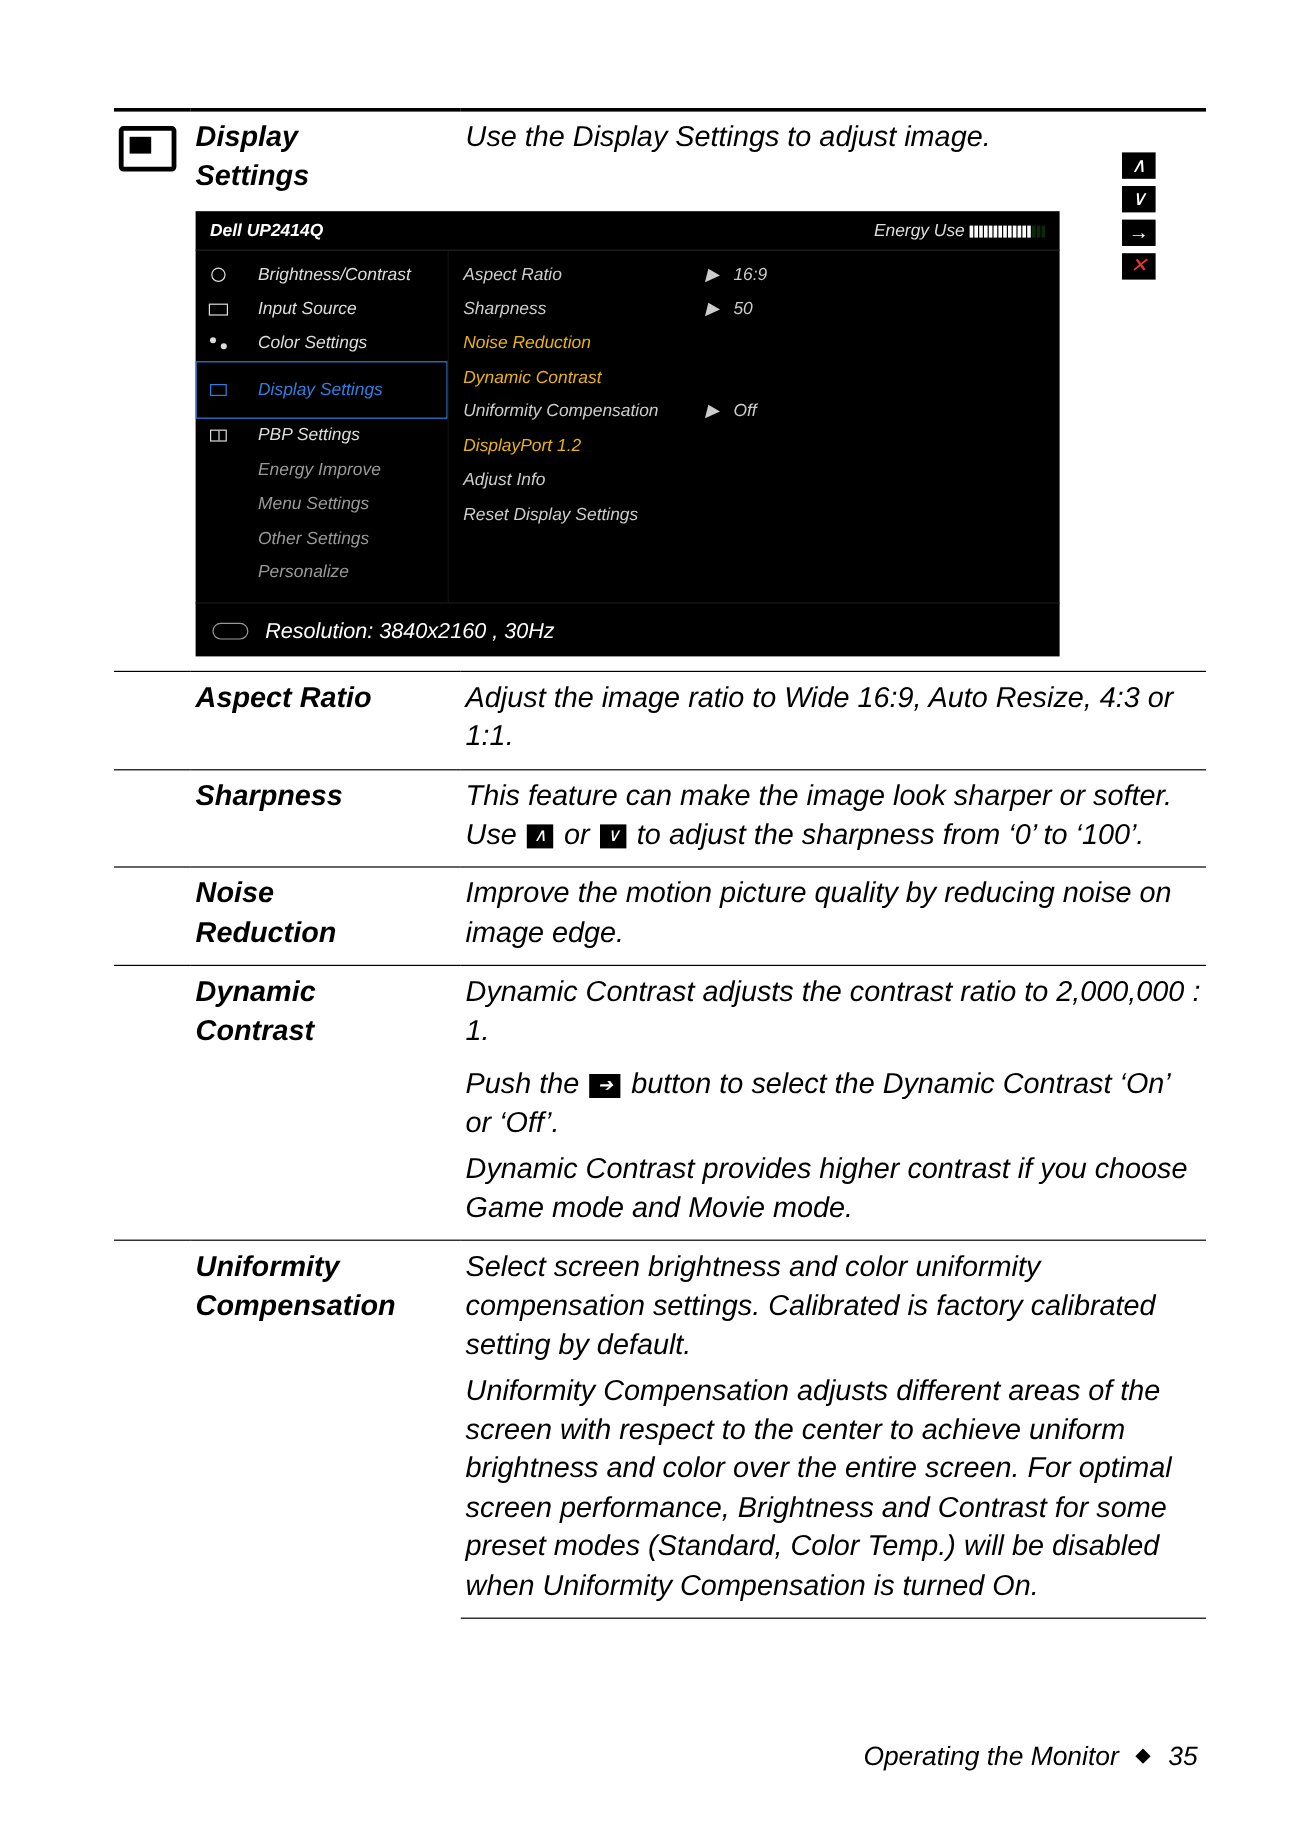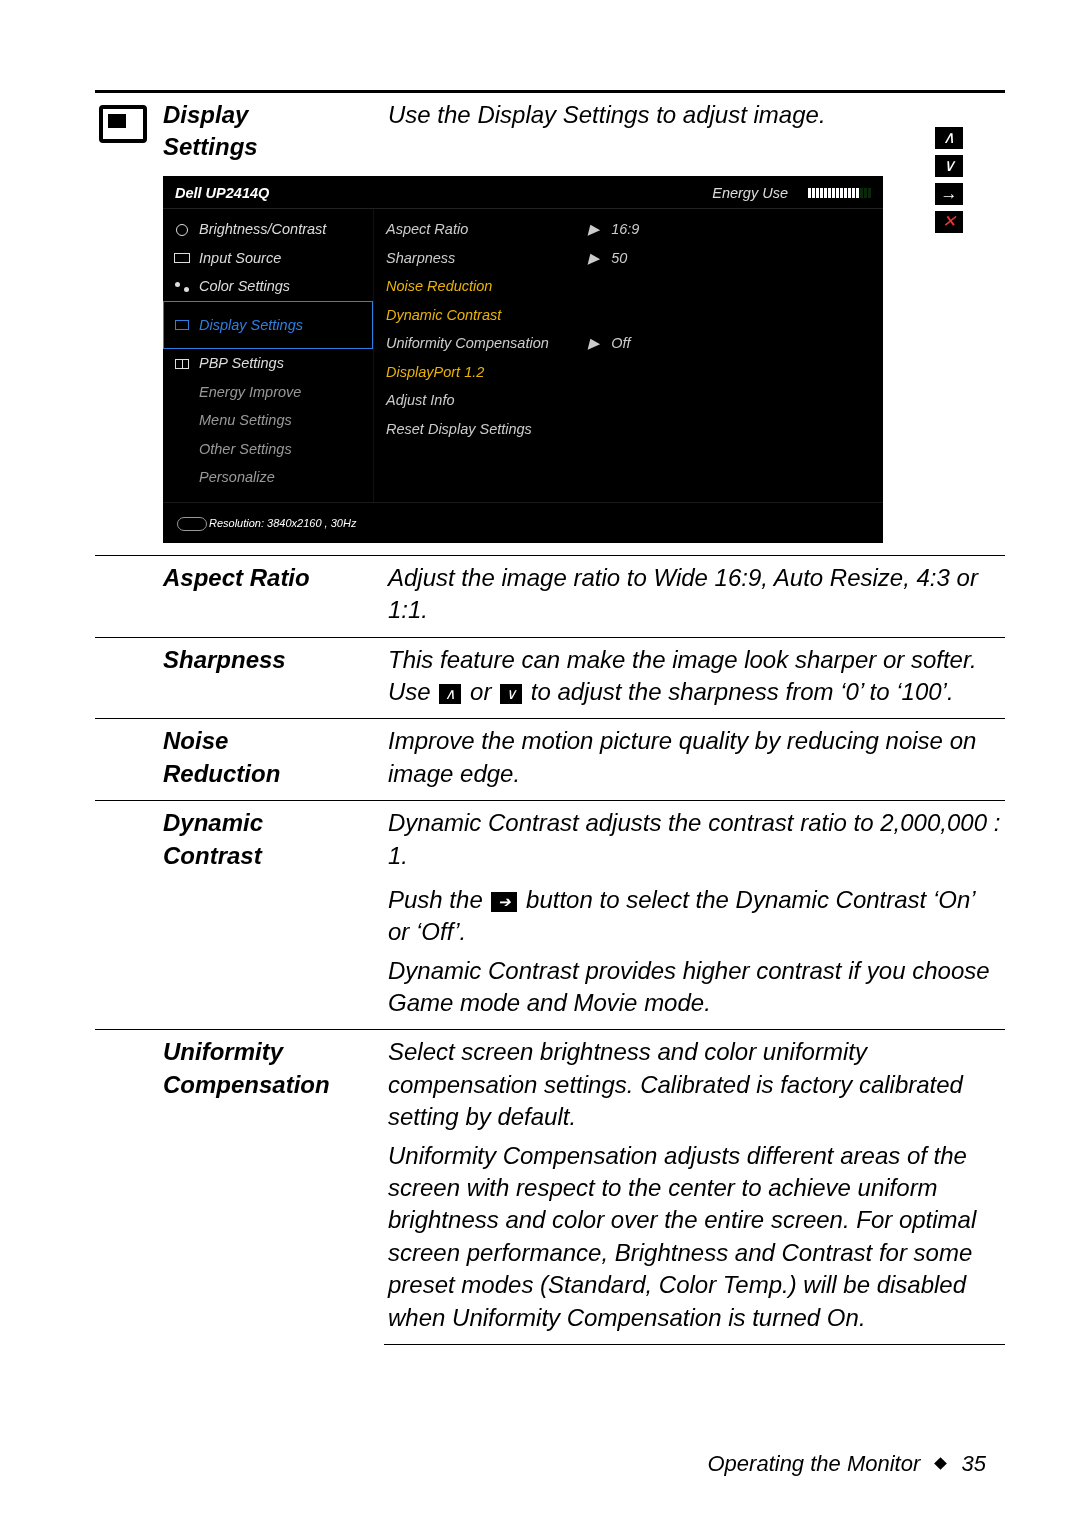--- a/index.html
+++ b/index.html
@@ -11,57 +11,57 @@
   .content-table td.icon-cell { width: 64px; vertical-align: top; }
   .row-sep td { border-top: 1.5px solid #000; }
   .top-sep td { border-top: 3px solid #000; }
 
   .outline-icon { display: inline-block; width: 48px; height: 38px; border: 4px solid #000; border-radius: 4px; position: relative; margin-top: 6px; }
   .outline-icon::after { content: ""; position: absolute; left: 5px; top: 5px; width: 18px; height: 14px; background: #000; }
 
   .osd { width: 720px; background: #000; color: #fff; font-size: 14.5px; line-height: 1; position: relative; }
   .osd-header { display: flex; justify-content: space-between; align-items: center; padding: 10px 12px 8px 12px; border-bottom: 1px solid #222; }
   .osd-brand { font-weight: 600; }
-  .osd-energy { display: flex; align-items: center; gap: 20px; color: #ddd; }
+  .osd-energy { display: flex; align-items: center; gap: 4px; color: #ddd; }
   .energy-bar { display: inline-flex; gap: 1px; }
   .energy-bar span { display:inline-block; width:3px; height:10px; background:#fff; }
   .energy-bar span.dim { opacity:.25; background:#29a329; }
 
   .osd-body { display: flex; }
   .osd-nav { width: 210px; padding: 6px 0 10px 0; }
-  .osd-nav .nav-item { display: flex; align-items: center; gap: 8px; padding: 7px 10px; color: #ddd; }
+  .osd-nav .nav-item { display: flex; align-items: flex-start; gap: 24px; padding: 7px 10px; color: #ddd; }
   .osd-nav .nav-item.grey { color: #999; }
   .osd-nav .nav-item.selected { border: 1px solid #2f7fe0; color: #2f7fe0; padding: 16px 9px; }
   .nav-ico { width: 18px; height: 14px; display: inline-flex; align-items: center; justify-content: center; position: relative; }
   .ico-brightness { width:12px; height:12px; border:1px solid #ddd; border-radius:50%; background:#000; }
   .ico-input { width:16px; height:10px; border:1px solid #ddd; }
   .ico-color { width:14px; height:10px; position:relative; }
   .ico-color::before, .ico-color::after { content:""; position:absolute; width:5px; height:5px; background:#ddd; border-radius:50%; }
   .ico-color::before { left:0; top:0; }
   .ico-color::after { right:0; bottom:0; }
   .ico-display { width:14px; height:10px; border:1px solid #2f7fe0; }
   .ico-pbp { width:14px; height:10px; border:1px solid #ddd; position:relative; }
   .ico-pbp::after { content:""; position:absolute; left:50%; top:0; bottom:0; width:1px; background:#ddd; }
 
   .osd-right { flex:1; border-left: 1px solid #111; padding: 6px 0 10px 0; }
   .osd-right .opt { display:flex; padding: 7px 12px; color:#ccc; gap: 12px; }
   .osd-right .opt.muted { color:#eab308; }
   .osd-right .opt .k { width: 190px; }
   .osd-right .opt .arrow { color:#ccc; }
-  .osd-footer { display:flex; align-items:center; gap:2px; padding: 14px 14px 12px 14px; color:#fff; font-size:11px; border-top:1px solid #1a1a1a; }
+  .osd-footer { display:flex; align-items:center; gap:14px; padding: 14px 14px 12px 14px; color:#fff; font-size:18px; border-top:1px solid #1a1a1a; }
   .res-pill { width:30px; height:14px; border:1px solid #999; border-radius:7px; display:inline-block; }
 
   .nav-btns { position:absolute; left: 935px; top: 127px; display:flex; flex-direction:column; gap:6px; }
   .nav-btns div { width:28px; height:22px; background:#000; color:#fff; display:flex; align-items:center; justify-content:center; font-size:17px; }
   .nav-btns div.red { color:#e33; }
 
   .inline-btn { display:inline-block; width:22px; height:20px; background:#000; color:#fff; text-align:center; line-height:20px; font-size:15px; vertical-align:middle; margin: 0 2px; }
   .inline-btn.arrow { width:26px; }
 
-  .page-footer { position:absolute; bottom: 55px; right: 94px; font-size: 22px; }
+  .page-footer { position:absolute; bottom: 55px; right: 82px; font-size: 22px; }
   .diamond { display:inline-block; transform: rotate(45deg); width:9px; height:9px; background:#000; vertical-align: middle; margin: 0 10px 3px 10px; }
 
 </style>
 </head>
 <body>
 
 <div class="page">
 
   <table class="content-table">
 

